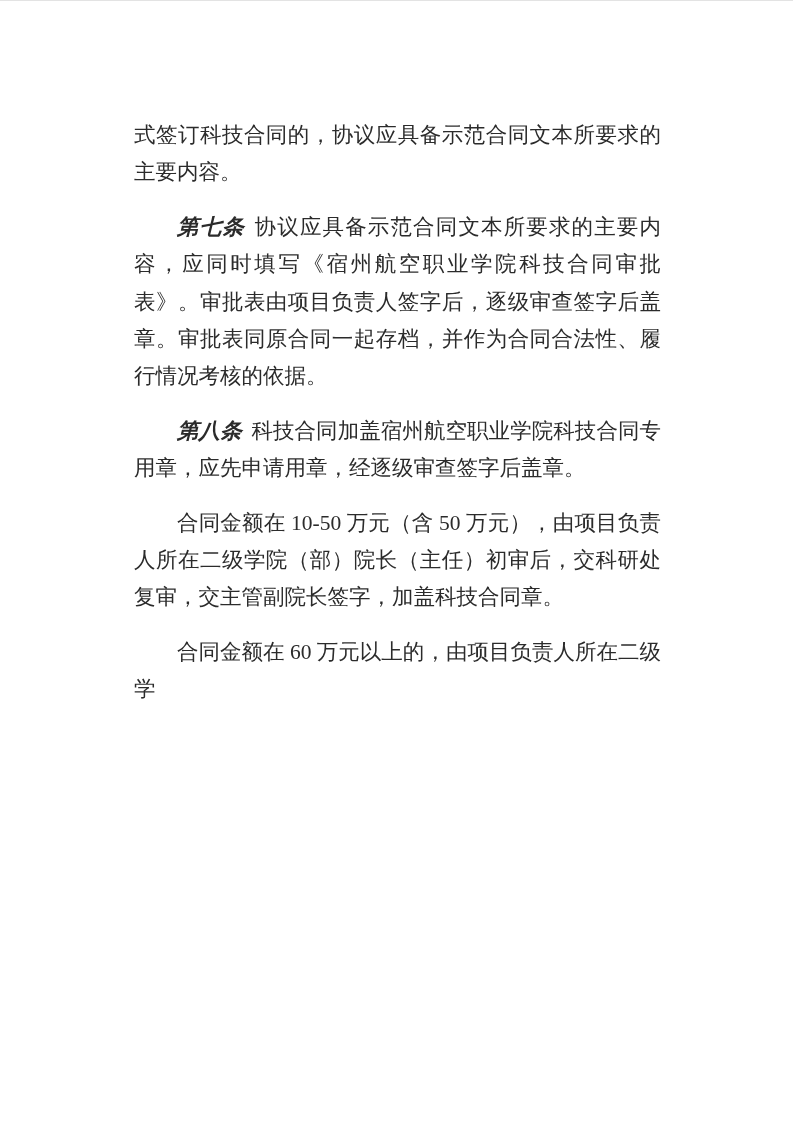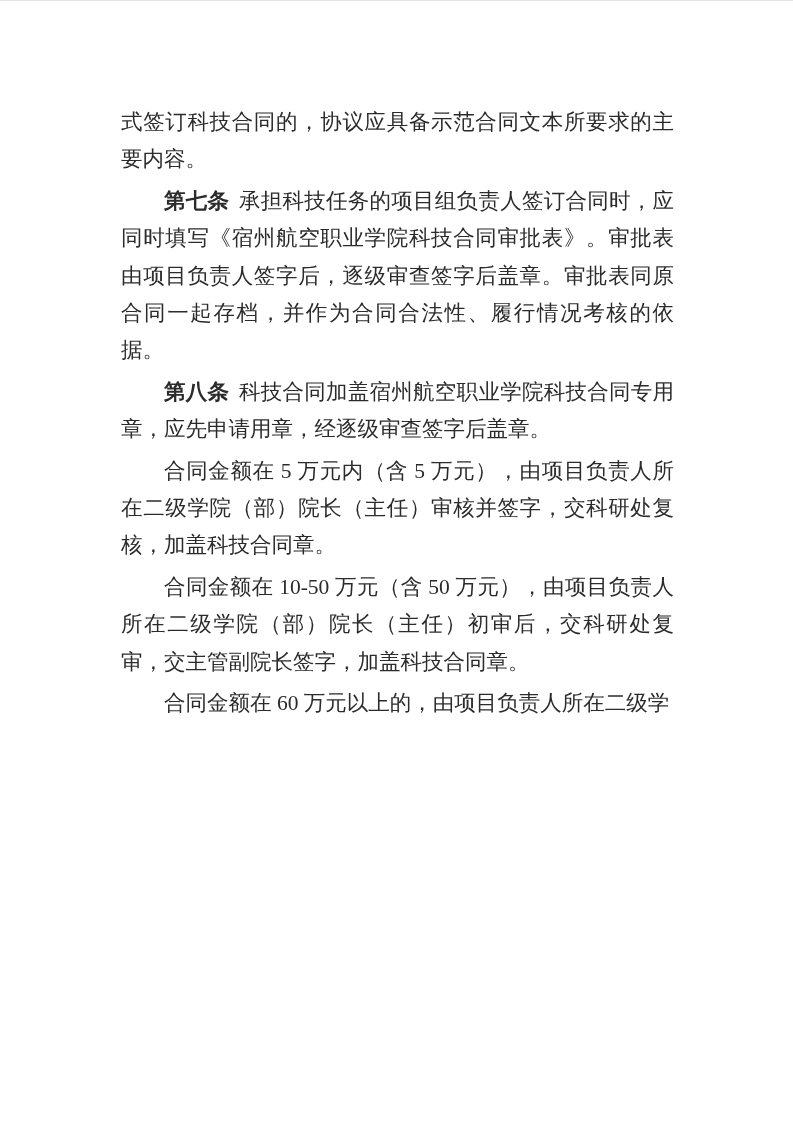--- a/index.html
+++ b/index.html
@@ -33,48 +33,48 @@
     left: 117px;
     top: 100px;
     width: 561px;
     color: #2b2b2b;
     font-size: 21.5px;
     line-height: 37.4px;
     text-align: justify;
     letter-spacing: 0;
   }
   .para {
-    margin: 4px;
+    margin: 17px;
     padding: 0;
     text-indent: 2em;
   }
   .para.no-indent {
     text-indent: 0;
   }
   .clause-num {
     font-weight: bold;
     margin-right: 0.45em;
+    font-style: italic;
   }
 </style>
 </head>
 <body>
 
 <div class="page">
   <div class="page-top-edge"></div>
 
   <div class="doc-body">
 
     <p class="para no-indent"><span>式签订科技合同的，协议应具备示范合同文本所要求的主要内容。</span></p>
 
 
-    <p class="para"><b class="clause-num">第七条</b><span>承担科技任务的项目组负责人签订合同时，应同时填写《宿州航空职业学院科技合同审批表》。审批表由项目负责人签字后，逐级审查签字后盖章。审批表同原合同一起存档，并作为合同合法性、履行情况考核的依据。</span></p>
+    <p class="para"><b class="clause-num">第七条</b><span>协议应具备示范合同文本所要求的主要内容，应同时填写《宿州航空职业学院科技合同审批表》。审批表由项目负责人签字后，逐级审查签字后盖章。审批表同原合同一起存档，并作为合同合法性、履行情况考核的依据。</span></p>
 
     <p class="para"><b class="clause-num">第八条</b><span>科技合同加盖宿州航空职业学院科技合同专用章，应先申请用章，经逐级审查签字后盖章。</span></p>
 
-    <p class="para"><span>合同金额在 5 万元内（含 5 万元），由项目负责人所在二级学院（部）院长（主任）审核并签字，交科研处复核，加盖科技合同章。</span></p>
 
 
     <p class="para"><span>合同金额在 10-50 万元（含 50 万元），由项目负责人所在二级学院（部）院长（主任）初审后，交科研处复审，交主管副院长签字，加盖科技合同章。</span></p>
 
     <p class="para"><span>合同金额在 60 万元以上的，由项目负责人所在二级学</span></p>
 
   </div>
 </div>
 
 </body></html>

